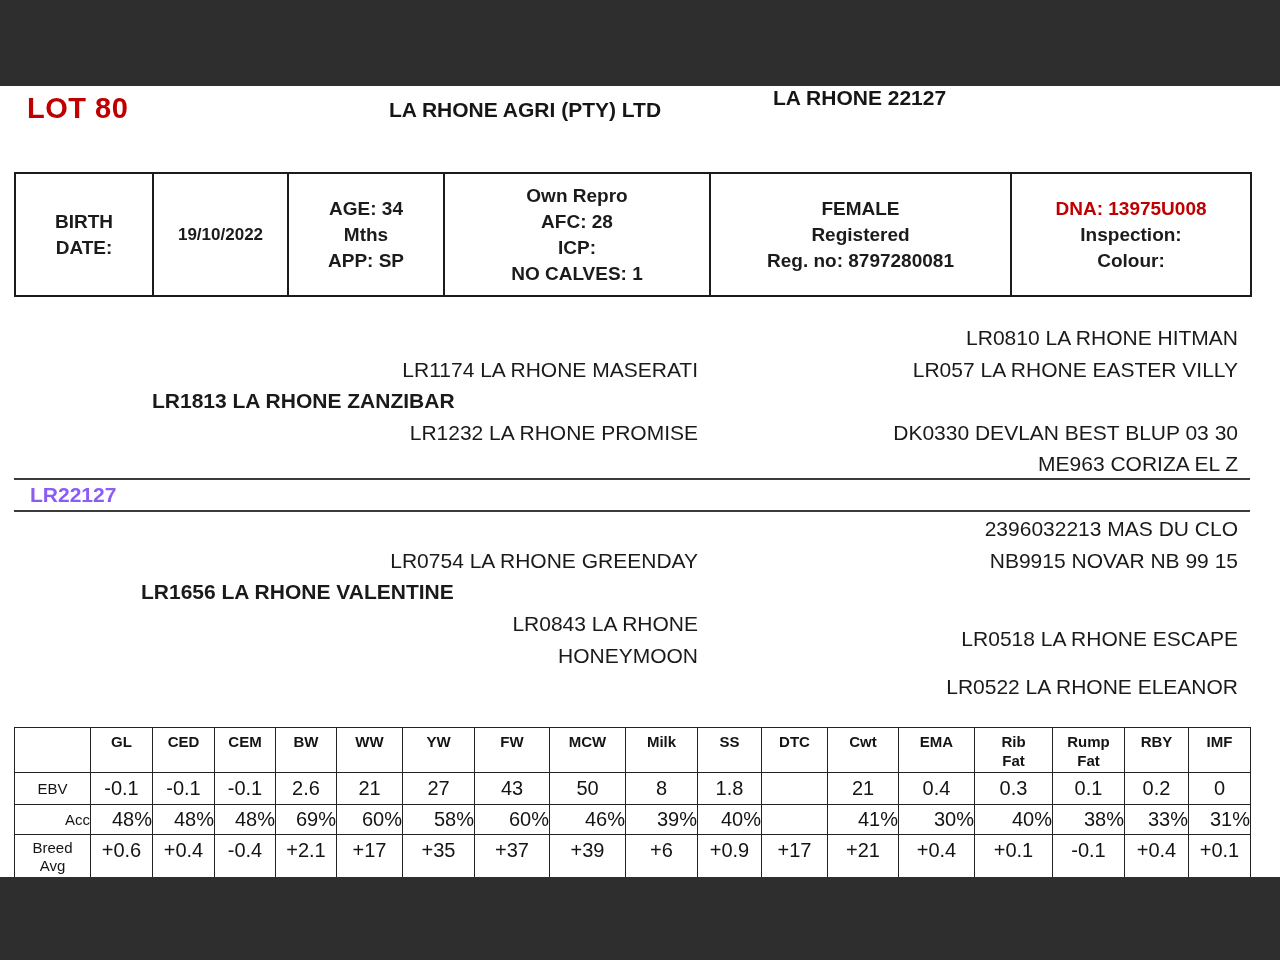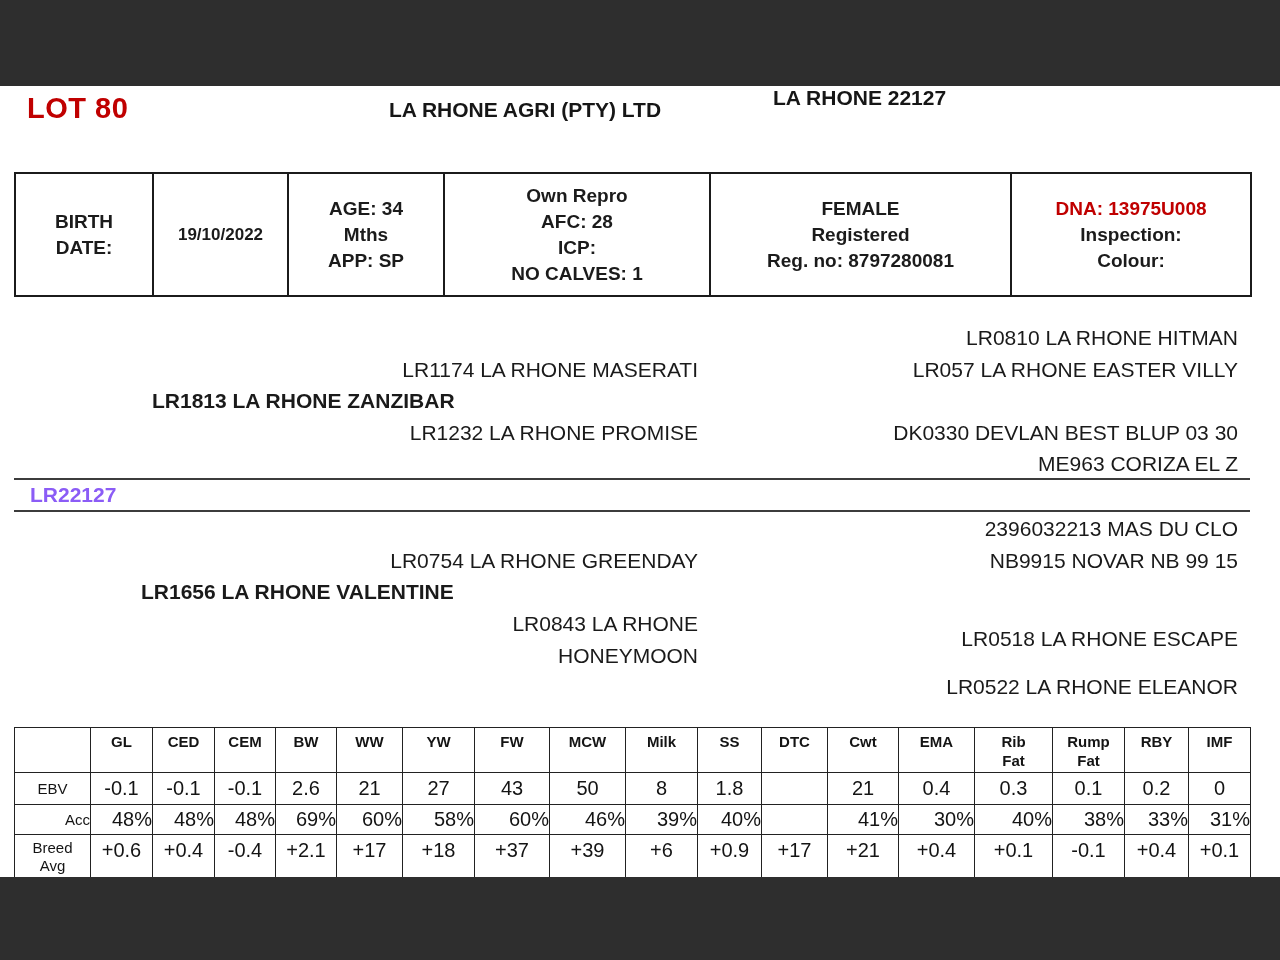--- a/index.html
+++ b/index.html
@@ -222,21 +222,21 @@
         <td>31%</td>
       </tr>
       <tr class="r-breed">
         <td class="row-label">Breed
 Avg</td>
         <td>+0.6</td>
         <td>+0.4</td>
         <td>-0.4</td>
         <td>+2.1</td>
         <td>+17</td>
-        <td>+18</td>
+        <td>+35</td>
         <td>+37</td>
         <td>+39</td>
         <td>+6</td>
         <td>+0.9</td>
         <td>+17</td>
         <td>+21</td>
         <td>+0.4</td>
         <td>+0.1</td>
         <td>-0.1</td>
         <td>+0.4</td>

